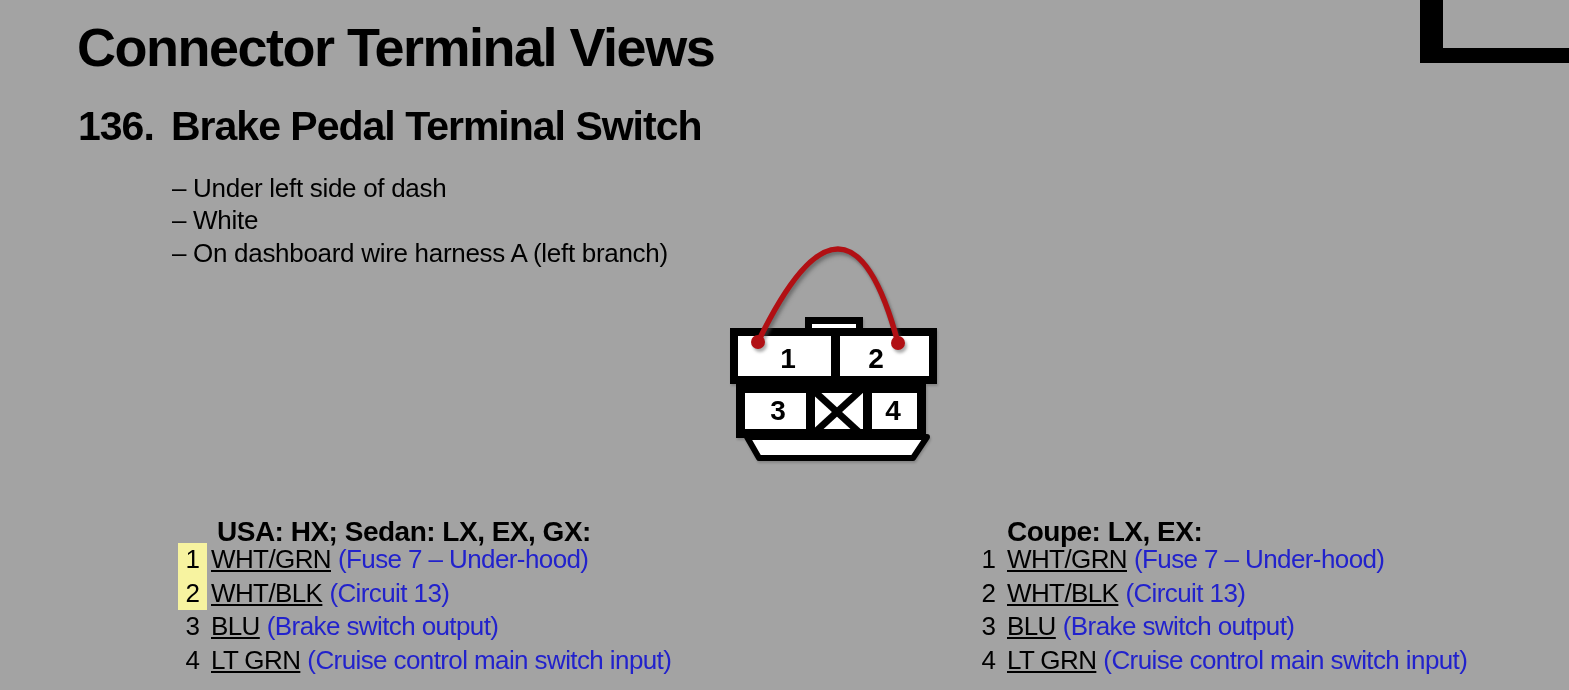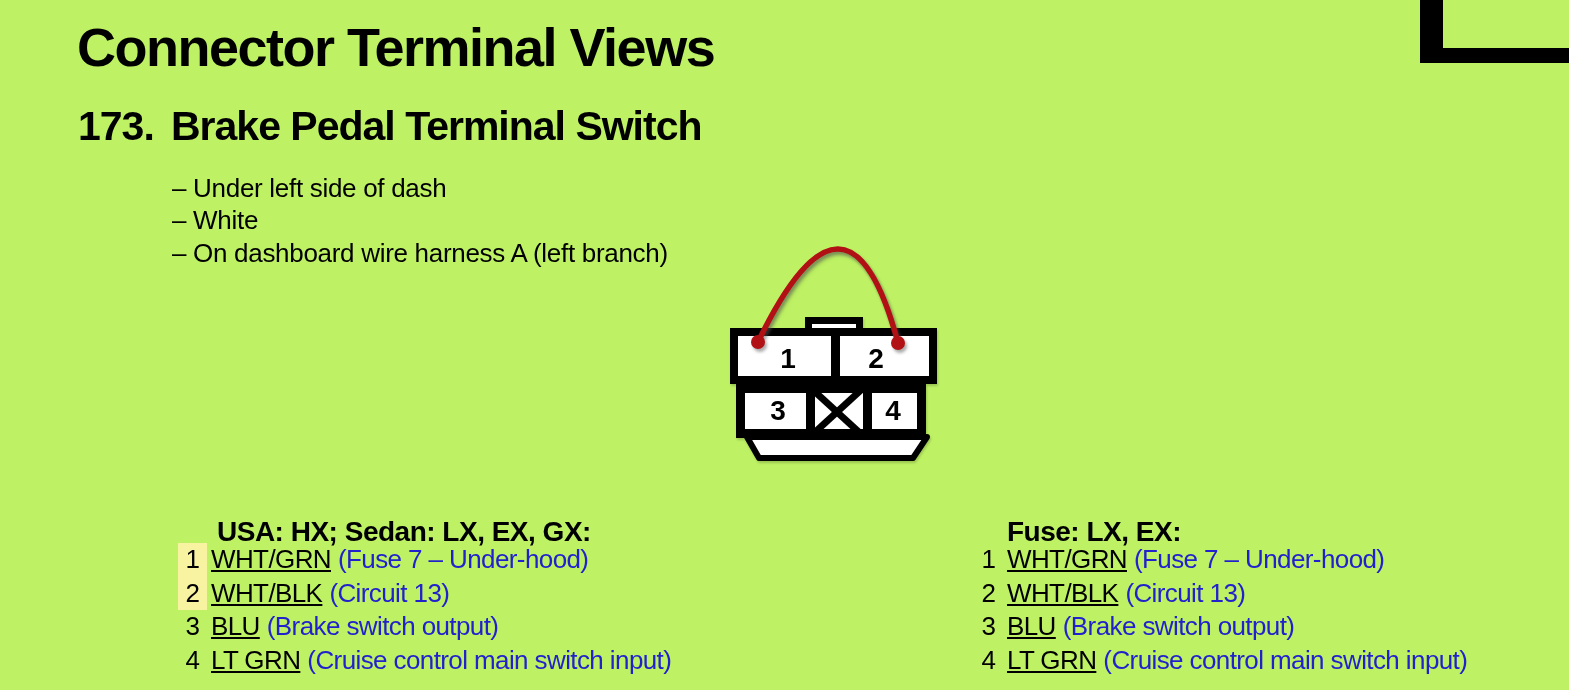--- a/index.html
+++ b/index.html
@@ -6,21 +6,21 @@
     margin: 0;
     padding: 0;
     background: #ffffff;
     font-family: "Liberation Sans", sans-serif;
     color: var(--text-black, #000);
   }
   #page {
     position: relative;
     width: 1569px;
     height: 690px;
-    background: #bef264;
+    background: #a3a3a3;
     overflow: hidden;
   }
 
   
   .corner-v {
     position: absolute;
     left: 1420px; top: 0;
     width: 23px; height: 63px;
     background: #000;
   }
@@ -119,21 +119,21 @@
 <div id="page">
 
   <div>
     <div class="corner-v"></div>
     <div class="corner-h"></div>
   </div>
 
   <div class="page-title">Connector Terminal Views</div>
 
   <div class="section-heading">
-    <span class="section-number">173.</span><span>Brake Pedal Terminal Switch</span>
+    <span class="section-number">136.</span><span>Brake Pedal Terminal Switch</span>
   </div>
 
   <div class="notes">
     <div>– Under left side of dash</div>
     <div>– White</div>
     <div>– On dashboard wire harness A (left branch)</div>
   </div>
 
   <svg class="connector-svg" width="260" height="224" viewBox="0 0 260 224">
 
@@ -172,21 +172,21 @@
       <span class="pin hl">2</span><span class="wire">WHT/BLK</span><span class="circuit">(Circuit 13)</span>
     </div>
     <div class="pin-row">
       <span class="pin">3</span><span class="wire">BLU</span><span class="circuit">(Brake switch output)</span>
     </div>
     <div class="pin-row">
       <span class="pin">4</span><span class="wire">LT GRN</span><span class="circuit">(Cruise control main switch input)</span>
     </div>
   </div>
 
-  <div class="pin-col-header col-right-header">Fuse: LX, EX:</div>
+  <div class="pin-col-header col-right-header">Coupe: LX, EX:</div>
   <div class="pin-rows col-right-rows">
     <div class="pin-row">
       <span class="pin">1</span><span class="wire">WHT/GRN</span><span class="circuit">(Fuse 7 – Under-hood)</span>
     </div>
     <div class="pin-row">
       <span class="pin">2</span><span class="wire">WHT/BLK</span><span class="circuit">(Circuit 13)</span>
     </div>
     <div class="pin-row">
       <span class="pin">3</span><span class="wire">BLU</span><span class="circuit">(Brake switch output)</span>
     </div>

